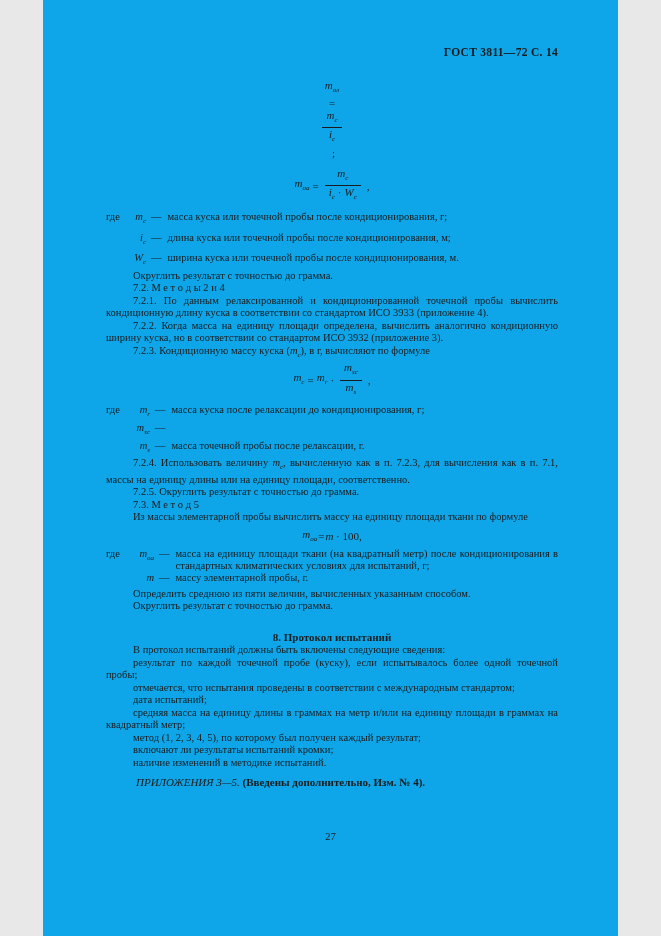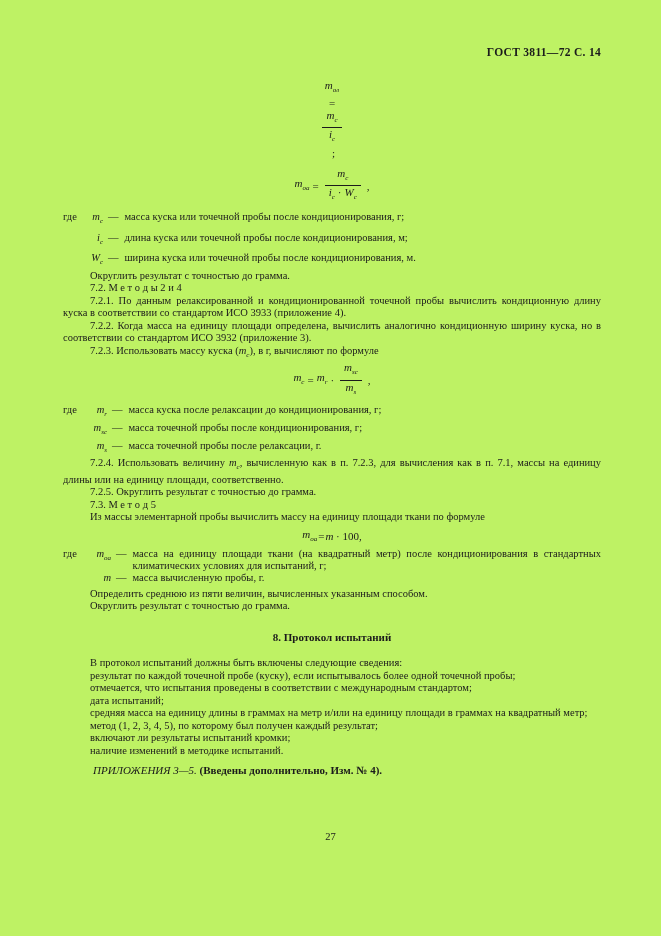--- a/index.html
+++ b/index.html
@@ -1,21 +1,21 @@
 <!DOCTYPE html>
 <html><head>
 <meta charset="utf-8">
 <style>
   html, body { margin: 0; padding: 0; background: #e8e8e8; }
   .page {
     position: relative;
-    width: 661px;
+    width: 575px;
     height: 936px;
     margin: 0 auto;
-    background: #bef264;
+    background: #0ea5e9;
     font-family: "Liberation Serif", serif;
     color: #1b1b1b;
     overflow: hidden;
   }
   .content { padding: 46px 60px 0 63px; font-size: 10.5px; line-height: 12.5px; }
   .doc-header {
     text-align: right;
     font-weight: bold;
     font-size: 11.5px;
     line-height: 13px;
@@ -45,21 +45,21 @@
   .def-where { flex: none; width: 24px; }
   .def-sym { flex: none; text-align: right; }
   .defs1 .def-sym { width: 16px; }
   .defs2 .def-sym { width: 20px; }
   .defs3 .def-sym { width: 24px; }
   .def-dash { flex: none; padding: 0 6px 0 5px; }
   .def-text { flex: 1; text-align: justify; }
   
   .p { margin: 0; text-indent: 27px; text-align: justify; }
   .sec8-title { margin-top: 18px; text-align: center; font-weight: bold; font-size: 11px; line-height: 13.5px; }
-  .sec8-first { margin-top: 13px; }
+  .sec8-first { }
   .appendix { margin-top: 7px; padding-left: 30px; font-size: 11px; line-height: 13px; }
   .appendix .em { font-style: italic; }
   .appendix .b { font-weight: bold; }
   .page-number { position: absolute; top: 831px; left: 0; right: 0; text-align: center; font-size: 10.5px; }
 </style>
 </head>
 <body>
 
 <div class="page">
   <div class="content">
@@ -104,21 +104,21 @@
         <span class="def-sym"><span class="v">W</span><sub class="s">c</sub></span>
         <span class="def-dash">—</span>
         <span class="def-text">ширина куска или точечной пробы после кондиционирования, м.</span>
       </div>
     </div>
 
     <p class="p">Округлить результат с точностью до грамма.</p>
     <p class="p">7.2. М е т о д ы  2 и 4</p>
     <p class="p">7.2.1. По данным релаксированной и кондиционированной точечной пробы вычислить кондиционную длину куска в соответствии со стандартом ИСО 3933 (приложение 4).</p>
     <p class="p">7.2.2. Когда масса на единицу площади определена, вычислить аналогично кондиционную ширину куска, но в соответствии со стандартом ИСО 3932 (приложение 3).</p>
-    <p class="p"><span>7.2.3. Использовать массу куска (</span><span class="v">m</span><sub class="s">c</sub><span>), в г, вычисляют по формуле</span></p>
+    <p class="p"><span>7.2.3. Кондиционную массу куска (</span><span class="v">m</span><sub class="s">c</sub><span>), в г, вычисляют по формуле</span></p>
 
     <div class="formula f3">
       <span><span class="v">m</span><sub class="s">c</sub></span>
       <span class="feq">=</span>
       <span><span class="v">m</span><sub class="s">r</sub></span>
       <span class="fdot">·</span>
       <span class="frac">
         <span class="num"><span class="v">m</span><sub class="s">sc</sub></span>
         <span class="den"><span class="v">m</span><sub class="s">s</sub></span>
       </span>
@@ -129,21 +129,20 @@
       <div class="row">
         <span class="def-where">где</span>
         <span class="def-sym"><span class="v">m</span><sub class="s">r</sub></span>
         <span class="def-dash">—</span>
         <span class="def-text">масса куска после релаксации до кондиционирования, г;</span>
       </div>
       <div class="row">
         <span class="def-where"></span>
         <span class="def-sym"><span class="v">m</span><sub class="s">sc</sub></span>
         <span class="def-dash">—</span>
-        <span class="def-text">масса точечной пробы после кондиционирования, г;</span>
       </div>
       <div class="row">
         <span class="def-where"></span>
         <span class="def-sym"><span class="v">m</span><sub class="s">s</sub></span>
         <span class="def-dash">—</span>
         <span class="def-text">масса точечной пробы после релаксации, г.</span>
       </div>
     </div>
 
     <p class="p"><span>7.2.4. Использовать величину </span><span class="v">m</span><sub class="s">c</sub><span>, вычисленную как в п. 7.2.3, для вычисления как в п. 7.1, массы на единицу длины или на единицу площади, соответственно.</span></p>
@@ -161,21 +160,21 @@
       <div class="row">
         <span class="def-where">где</span>
         <span class="def-sym"><span class="v">m</span><sub class="s">оа</sub></span>
         <span class="def-dash">—</span>
         <span class="def-text">масса на единицу площади ткани (на квадратный метр) после кондиционирования в стандартных климатических условиях для испытаний, г;</span>
       </div>
       <div class="row">
         <span class="def-where"></span>
         <span class="def-sym"><span class="v">m</span><sub class="s"></sub></span>
         <span class="def-dash">—</span>
-        <span class="def-text">масса вычисленную пробы, г.</span>
+        <span class="def-text">массу элементарной пробы, г.</span>
       </div>
     </div>
 
     <p class="p">Определить среднюю из пяти величин, вычисленных указанным способом.</p>
     <p class="p">Округлить результат с точностью до грамма.</p>
 
     <div class="sec8-title">8. Протокол испытаний</div>
 
     <p class="p sec8-first">В протокол испытаний должны быть включены следующие сведения:</p>
     <p class="p">результат по каждой точечной пробе (куску), если испытывалось более одной точечной пробы;</p>

